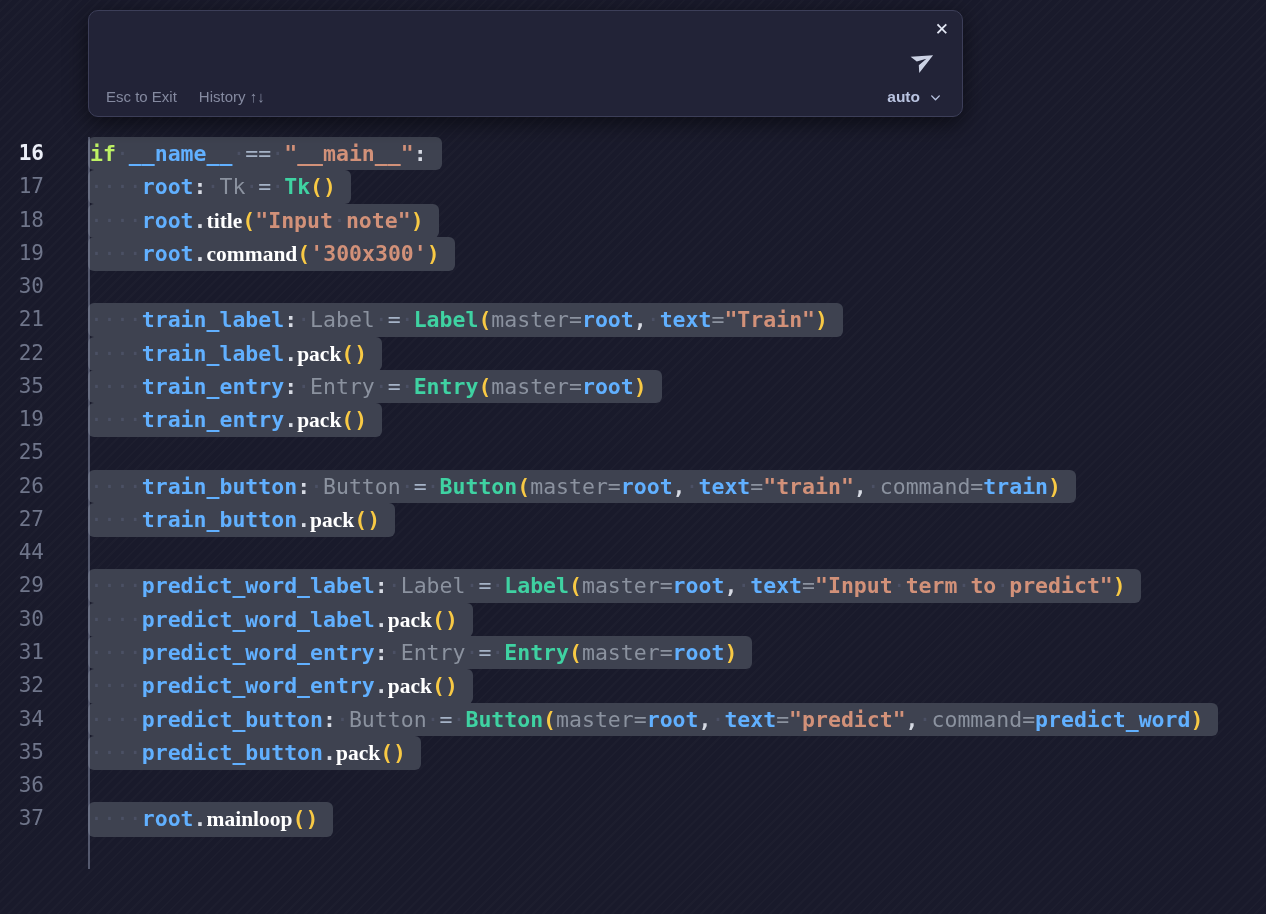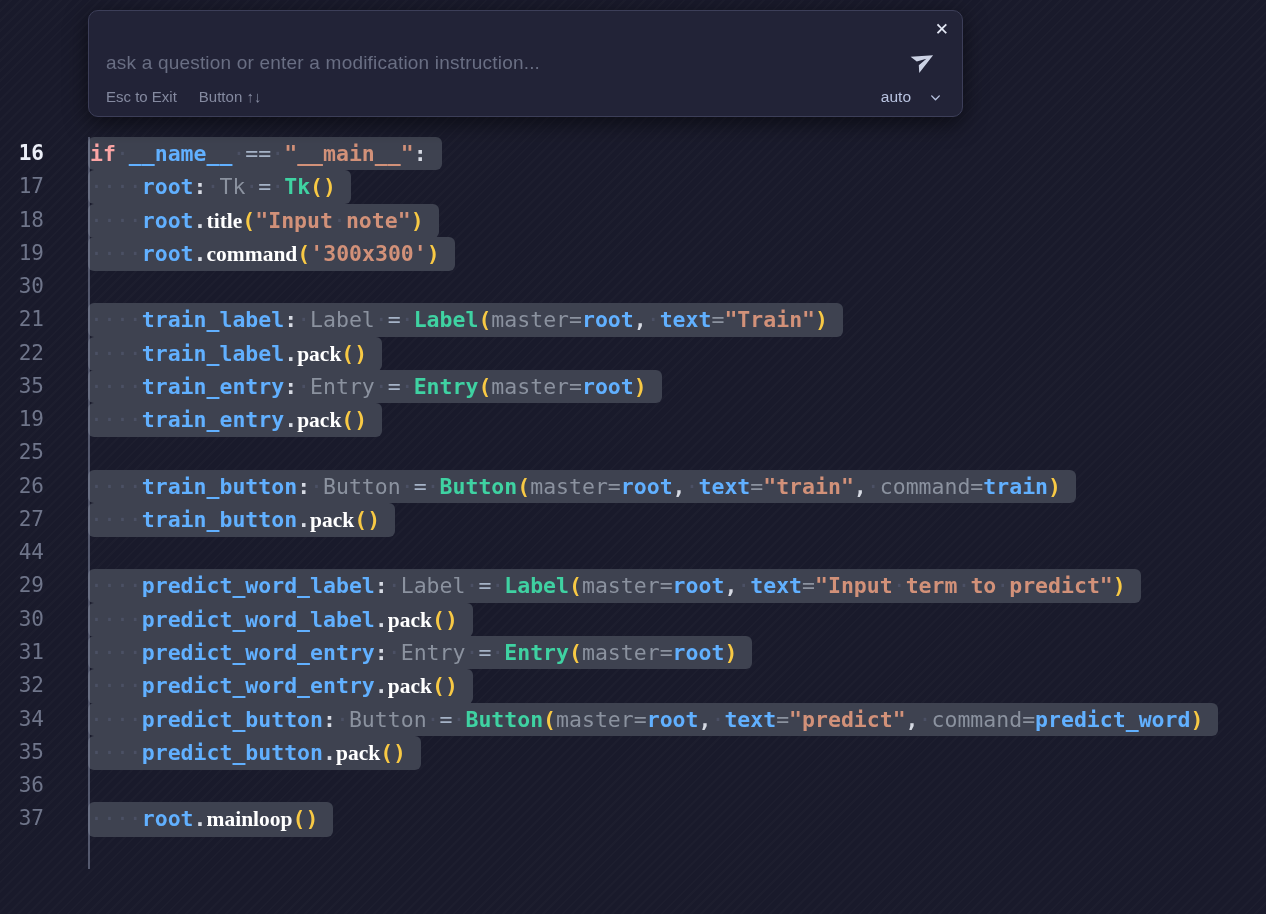--- a/index.html
+++ b/index.html
@@ -28,21 +28,21 @@
   }
   .dialog .send{
     position:absolute;right:25px;top:36px;width:26px;height:26px;
   }
   .dialog .hints{
     position:absolute;left:17px;bottom:11px;font-size:15px;color:#858aa0;
   }
   .dialog .hints span{margin-right:22px;}
   .dialog .mode{
     position:absolute;right:20px;bottom:10px;font-size:15.5px;color:#b9c3e0;
-    display:flex;align-items:center;gap:18px;cursor:pointer;
+    display:flex;align-items:center;gap:9px;cursor:pointer;font-weight:bold;
   }
 
   
   .editor{
     position:absolute;left:0;top:137px;width:1266px;z-index:1;
   }
   .row{
     display:flex;height:33.27px;align-items:flex-start;
     font-family:"DejaVu Sans Mono", monospace;font-size:21.5px;font-weight:bold;
   }
@@ -56,43 +56,42 @@
     padding:0 15px 0 2px;line-height:33.27px;white-space:pre;
   }
   .content.empty{width:14px;padding:0;}
   .guide{
     position:absolute;left:88px;top:0;width:2px;height:732px;
     background:rgba(155,165,190,.45);z-index:3;
   }
 
   
   .tk-ws   {color:#4b5064;font-weight:normal;}
-  .tk-kw   {color:#fca5a5;}
+  .tk-kw   {color:#bef264;}
   .tk-var  {color:#61b0ff;}
   .tk-type {color:#8b929f;font-weight:normal;}
   .tk-op   {color:#a5b3c7;font-weight:normal;}
   .tk-punct{color:#d6dae3;}
   .tk-str  {color:#d29179;}
   .tk-ctor {color:#3fd2a2;}
   .tk-meth {color:#ffffff;font-family:Liberation Serif, serif;}
   .tk-paren{color:#f8c944;}
 </style>
 </head>
 <body>
 
 <div class="dialog">
   <span class="close">✕</span>
-  <span class="placeholder">ask a question or enter a modification instruction...</span>
   <span class="send">
     <svg viewBox="0 0 24 24" width="26" height="26" style="transform:rotate(-28deg);">
       <path d="M2.5 20.5 L21.5 12 L2.5 3.5 L5.5 10 L14.5 12 L5.5 14 Z" fill="#ccd2e4"></path>
     </svg>
   </span>
   <div class="hints">
-    <span>Esc to Exit</span><span>Button ↑↓</span>
+    <span>Esc to Exit</span><span>History ↑↓</span>
   </div>
   <div class="mode">
     <span>auto</span>
     <svg width="13" height="13" viewBox="0 0 24 24">
       <polyline points="5,9 12,16 19,9" fill="none" stroke="#b9c3e0" stroke-width="2.6" stroke-linecap="round" stroke-linejoin="round"></polyline>
     </svg>
   </div>
 </div>
 
 <div class="editor">

